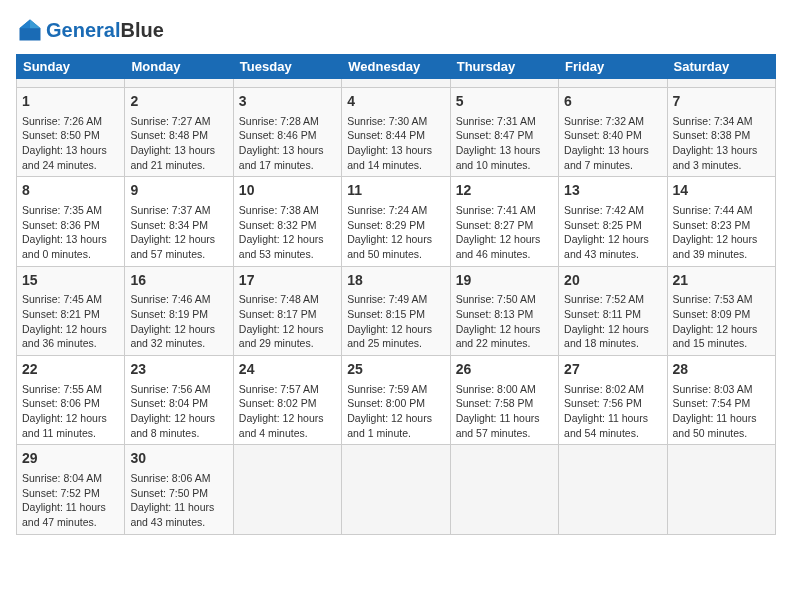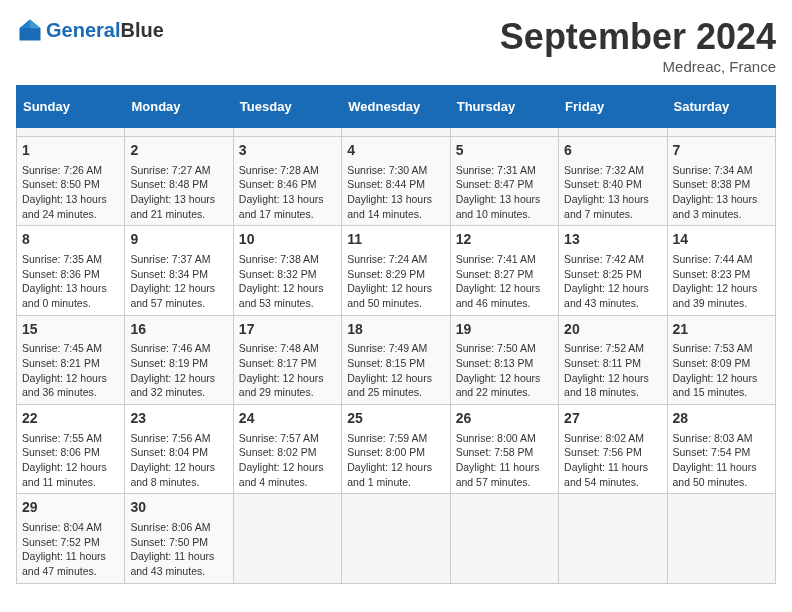--- a/index.html
+++ b/index.html
@@ -38,21 +38,21 @@
     }
     table {
       width: 100%;
       border-collapse: collapse;
       font-size: 10.5px;
     }
     thead th {
       background: #1a6bb5;
       color: #fff;
       text-align: left;
-      padding: 13px 6px;
+      padding: 4px 6px;
       font-size: 13px;
       font-weight: bold;
       border: 1px solid #1a6bb5;
     }
     td {
       border: 1px solid #ccc;
       vertical-align: top;
       padding: 4px 5px;
       width: calc(100% / 7);
       min-height: 70px;
@@ -83,24 +83,20 @@
     <svg class="logo-icon" viewBox="0 0 32 32" xmlns="http://www.w3.org/2000/svg">
       <polygon points="16,4 28,14 28,28 4,28 4,14" fill="#1a6bb5"></polygon>
       <polygon points="16,4 28,14 16,14" fill="#3a9bd5"></polygon>
       <polygon points="16,4 4,14 16,14" fill="#2280cc"></polygon>
     </svg>
     <div>
       <div style="font-size:20px;font-weight:bold;color:#333;line-height:1.1;">
         <span style="color:#1a6bb5">General</span><span>Blue</span>
       </div>
     </div>
-  </div>
-  <div class="title-block">
-    <div class="month-title">September 2024</div>
-    <div class="location">Medreac, France</div>
   </div>
 </div>
 
 <table>
   <thead>
     <tr>
     <th>Sunday</th>
         <th>Monday</th>
         <th>Tuesday</th>
         <th>Wednesday</th>

